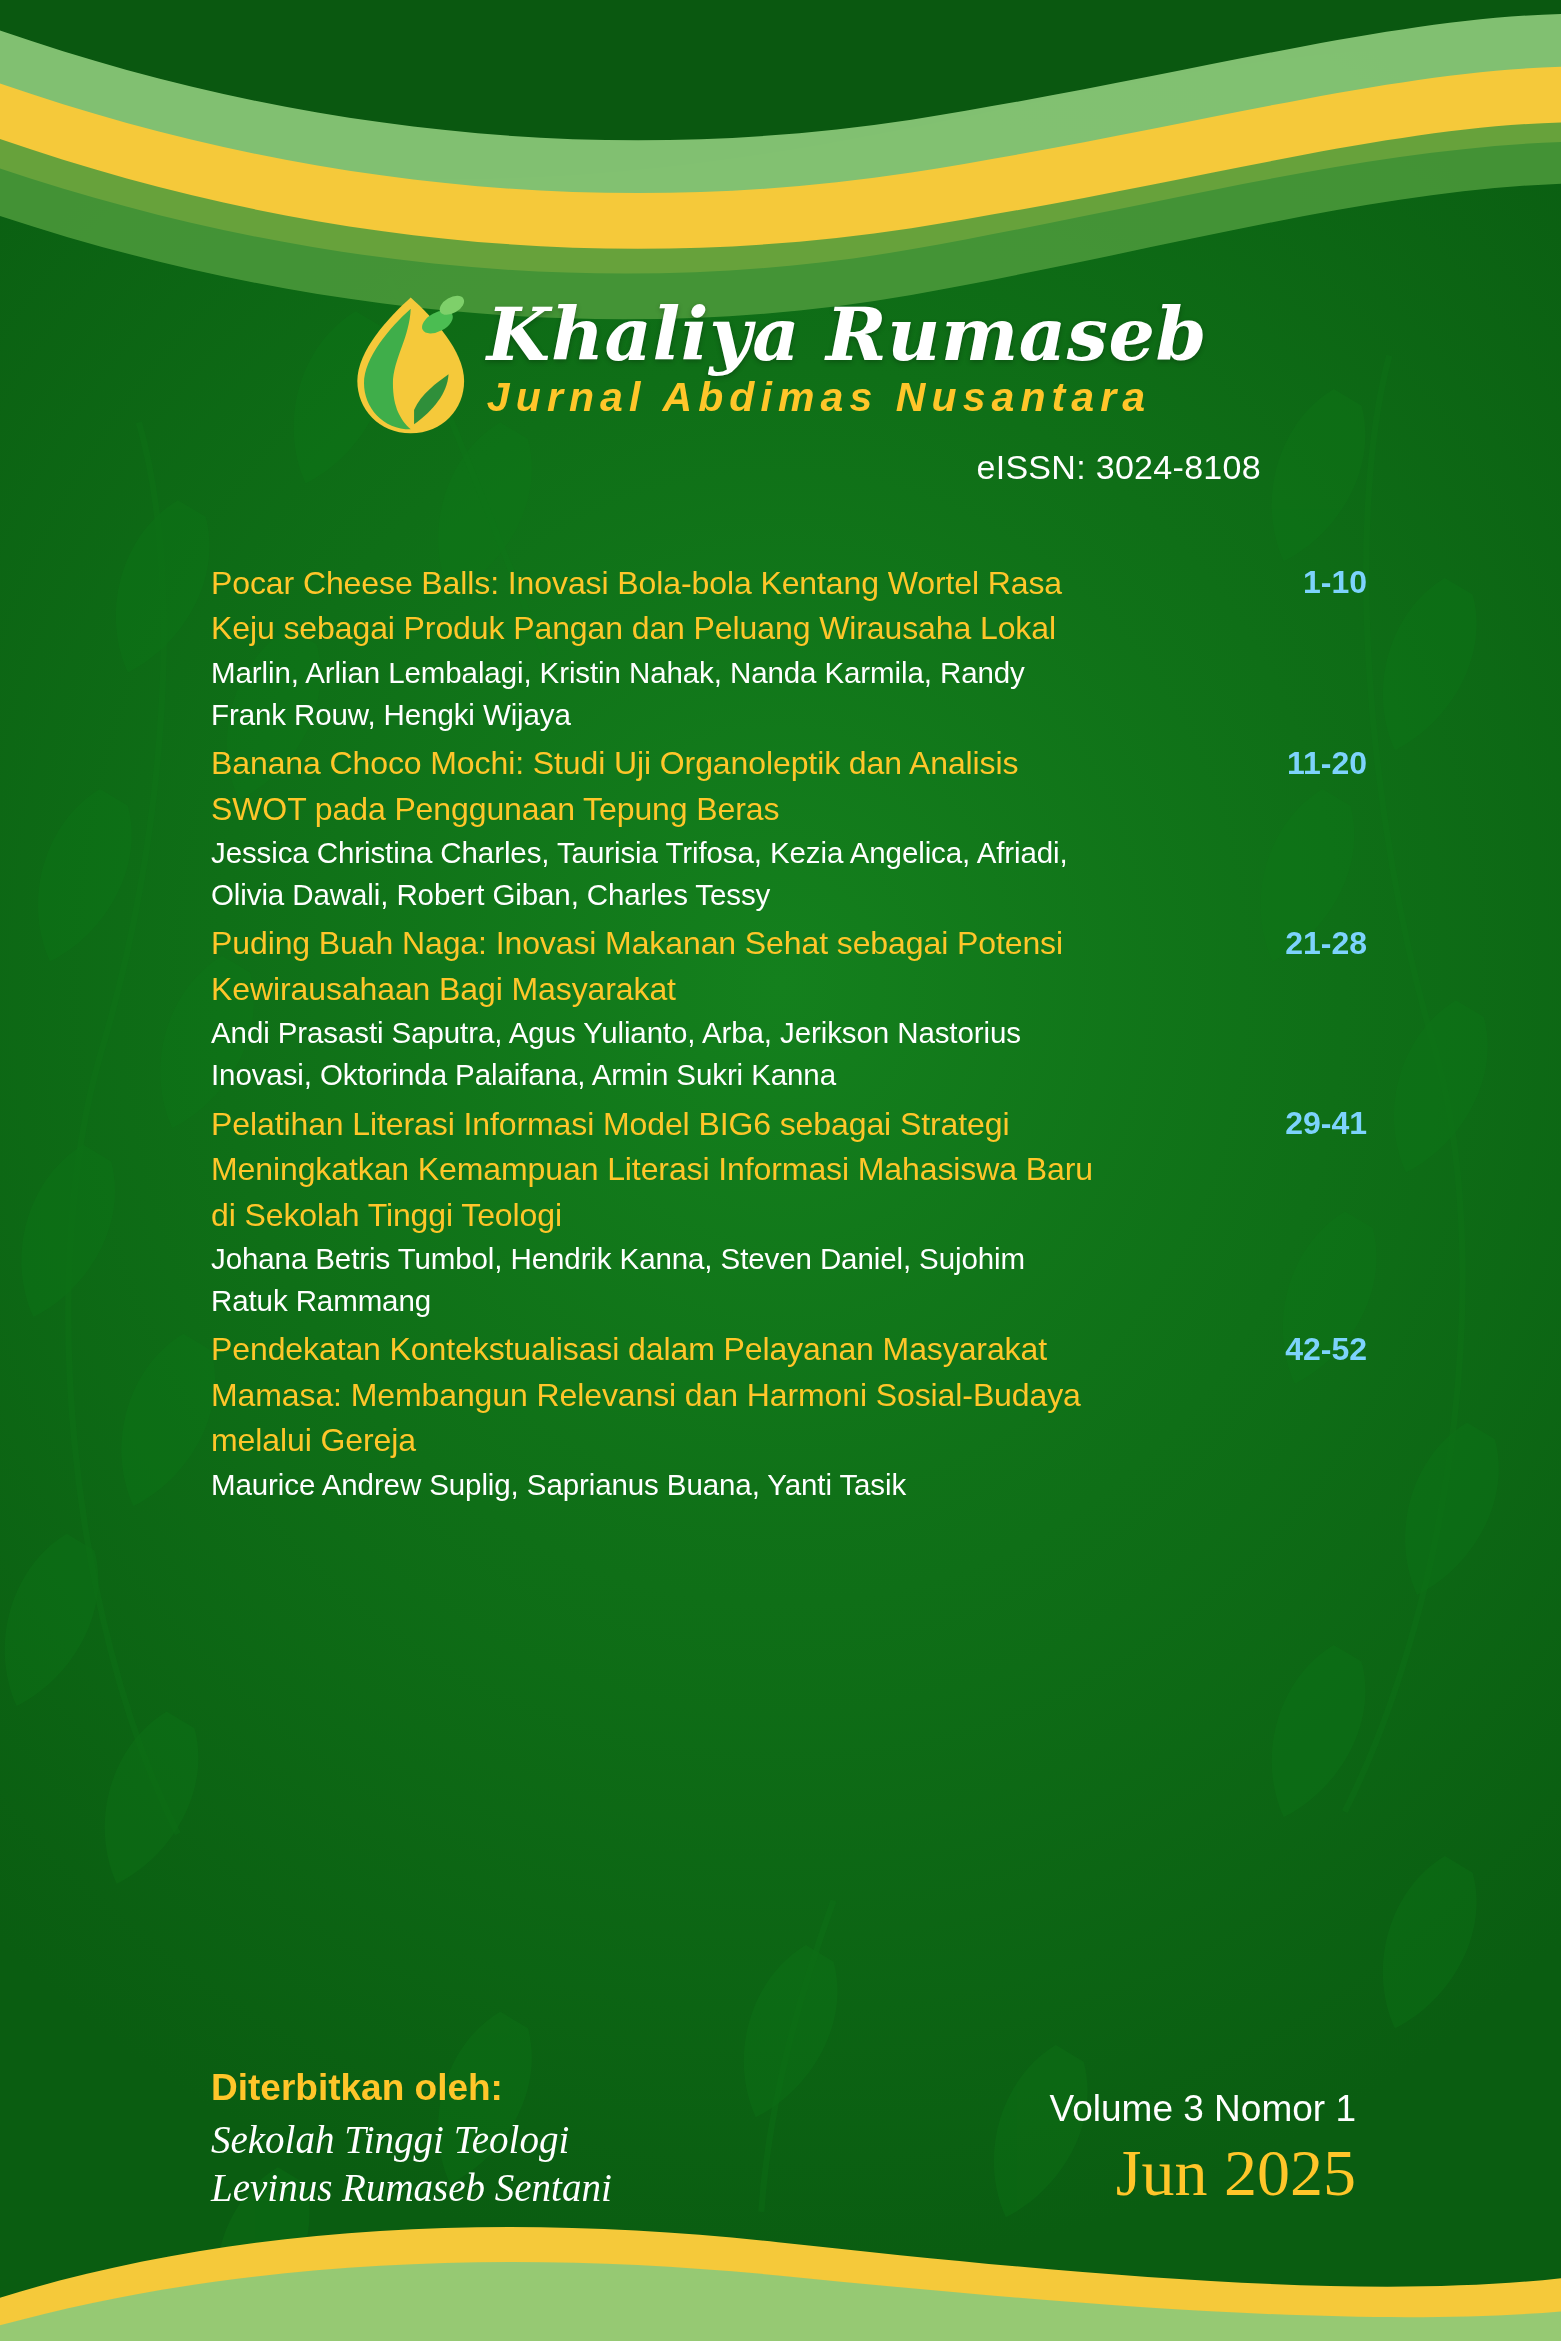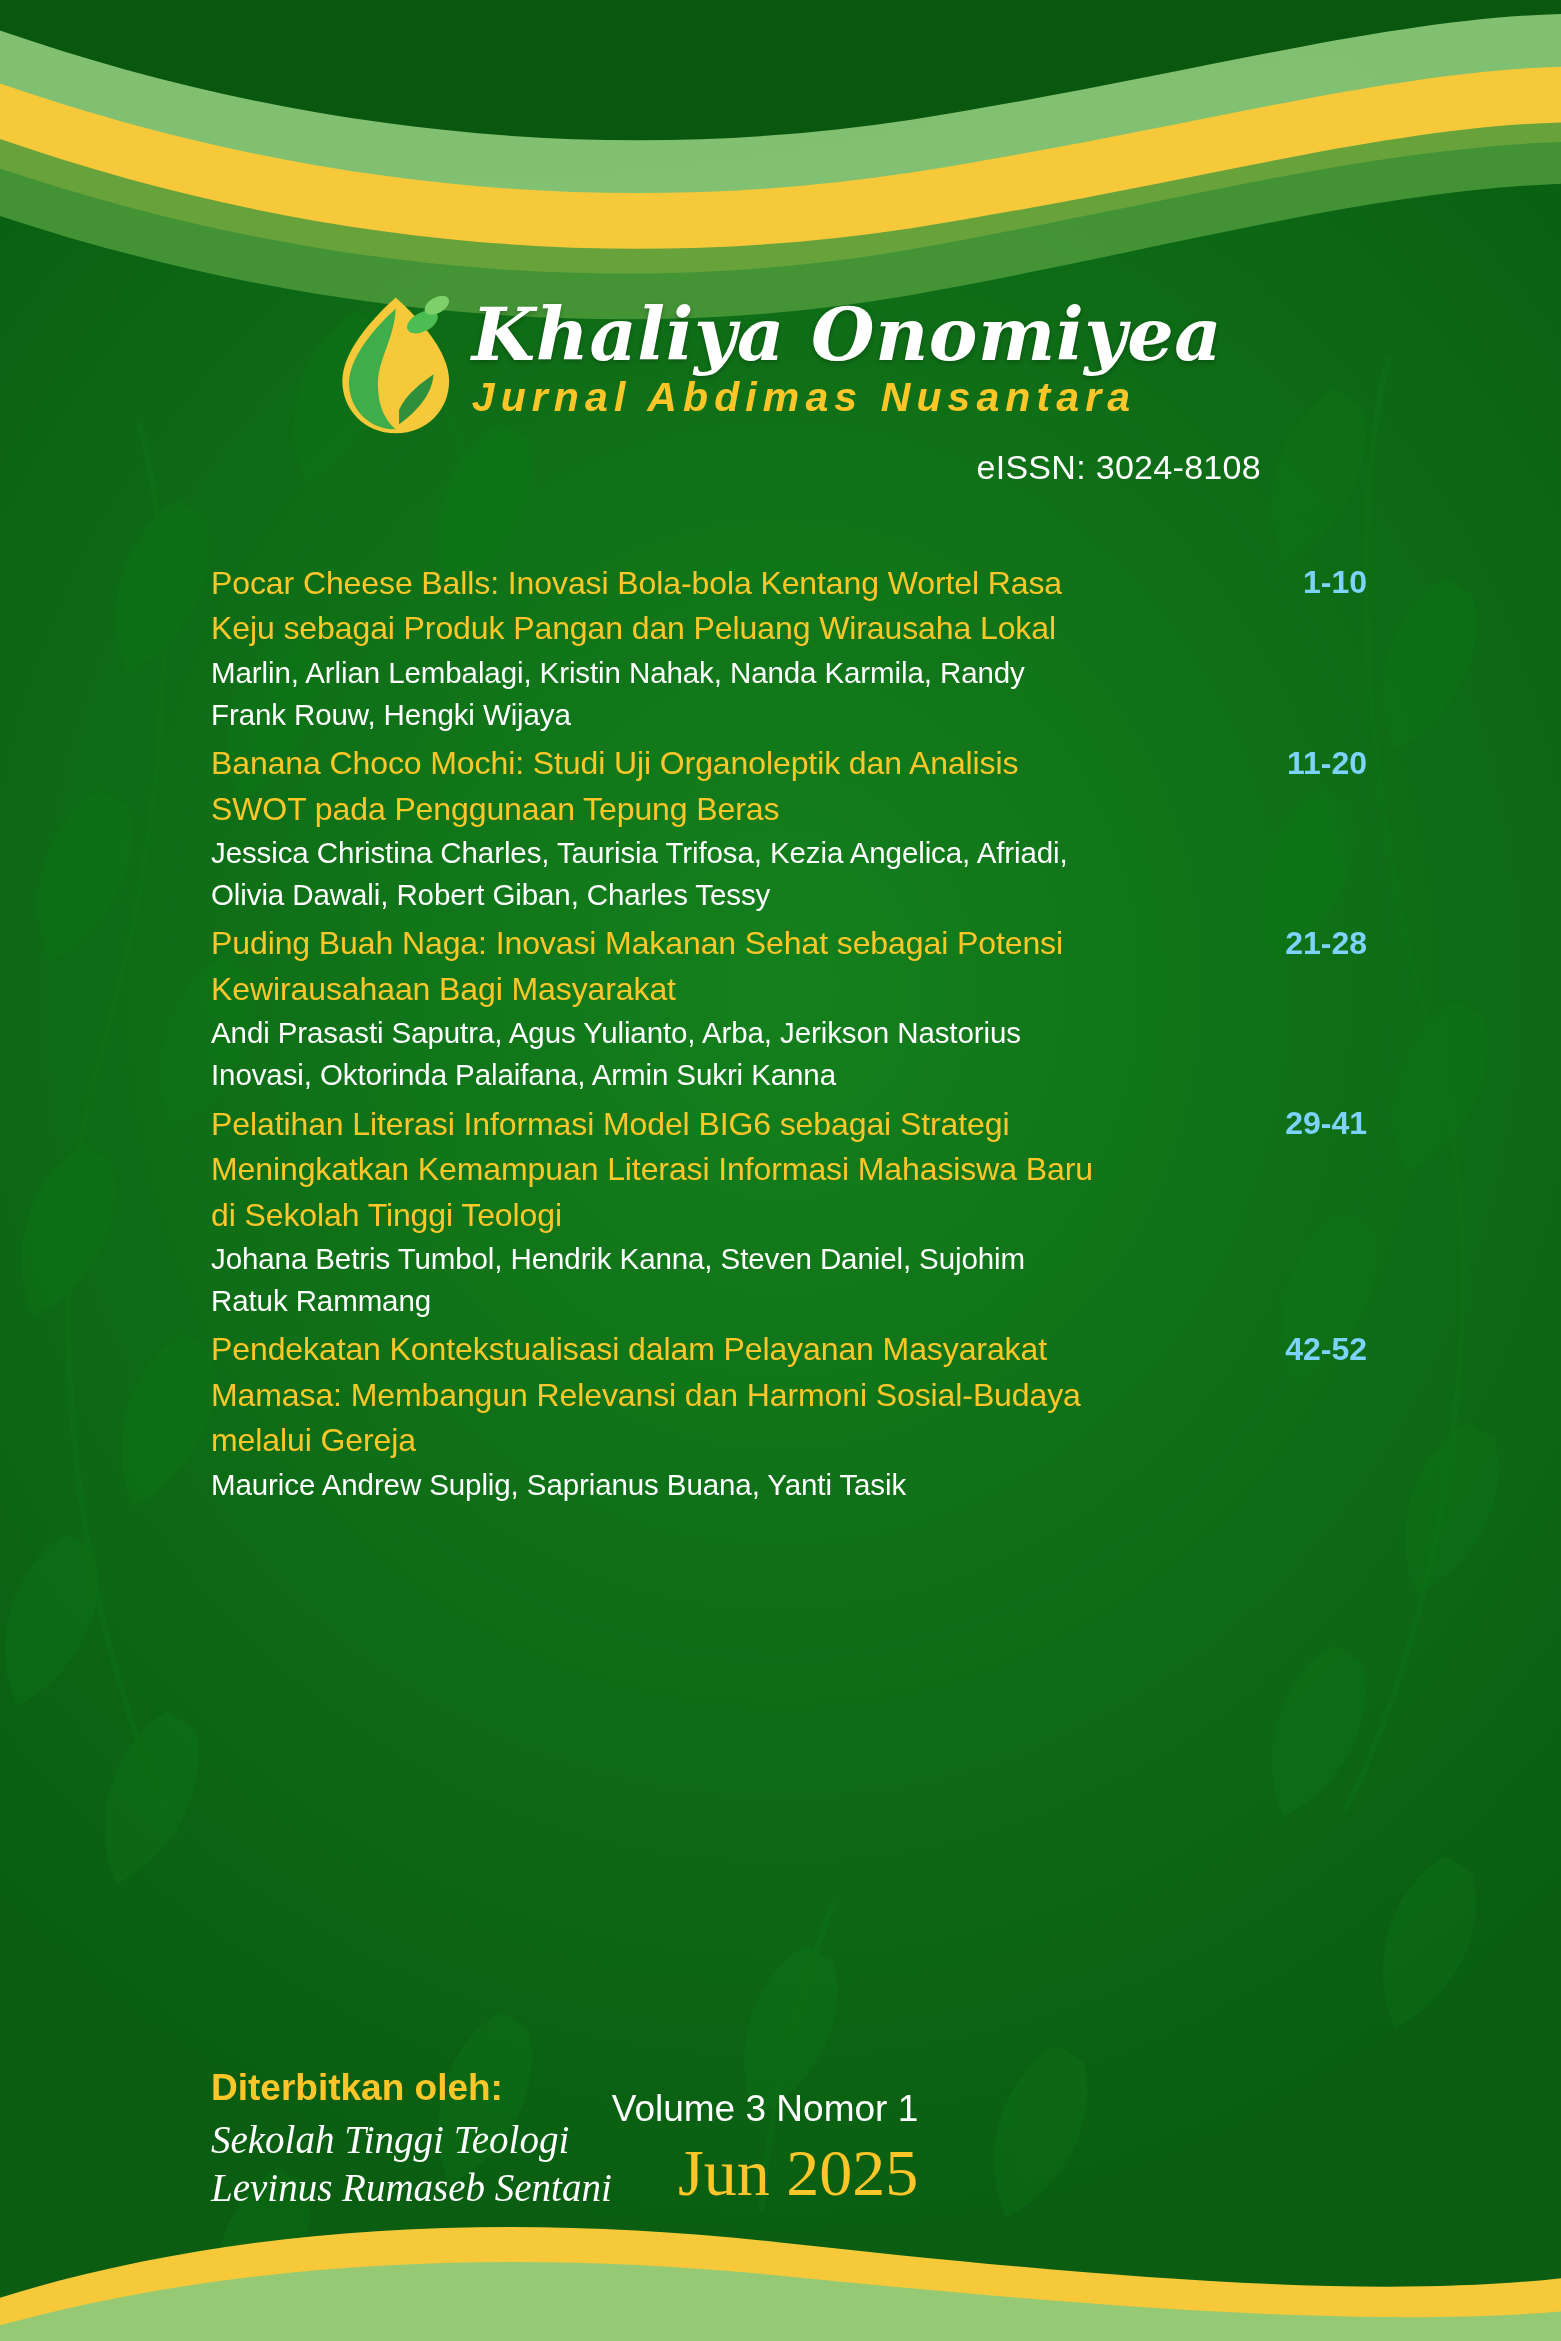--- a/index.html
+++ b/index.html
@@ -155,21 +155,23 @@
     white-space: nowrap;
   }
 
   
   .footer {
     position: absolute;
     left: 211px;
     bottom: 129px;
     width: 1145px;
     display: flex;
+    justify-content: space-between;
     align-items: flex-end;
+    gap: 12px;
   }
 
   .publisher { }
 
   .pub-label {
     font-family: "Liberation Sans", sans-serif;
     font-weight: bold;
     font-size: 37px;
     color: #ffc62a;
     letter-spacing: 0px;
@@ -259,21 +261,21 @@
 
       <svg class="logo-mark" viewBox="0 0 205 255">
         <path d="M102 252 C44 252 6 208 6 158 C6 104 62 44 102 8 C142 44 198 104 198 158 C198 208 160 252 102 252 Z" fill="#f5c93a"></path>
         <path d="M102 245 C52 245 18 206 18 162 C18 116 64 62 102 28 C100 80 70 120 70 162 C70 206 84 228 102 245 Z" fill="#3fae4a"></path>
         <path d="M108 236 C142 212 168 180 170 146 C150 160 120 182 108 210 Z" fill="#2f8f3a"></path>
         <ellipse cx="150" cy="52" rx="30" ry="17" transform="rotate(-28 150 52)" fill="#4bbd52"></ellipse>
         <ellipse cx="176" cy="22" rx="24" ry="14" transform="rotate(-30 176 22)" fill="#7ed06a"></ellipse>
       </svg>
 
       <div class="title-block">
-        <div class="journal-title">Khaliya Onomiyea</div>
+        <div class="journal-title">Khaliya Rumaseb</div>
         <div class="journal-subtitle">Jurnal Abdimas Nusantara</div>
       </div>
     </div>
 
     <div class="issn">eISSN: 3024-8108</div>
   </div>
 
   <div class="toc">
 
     <div class="article">

